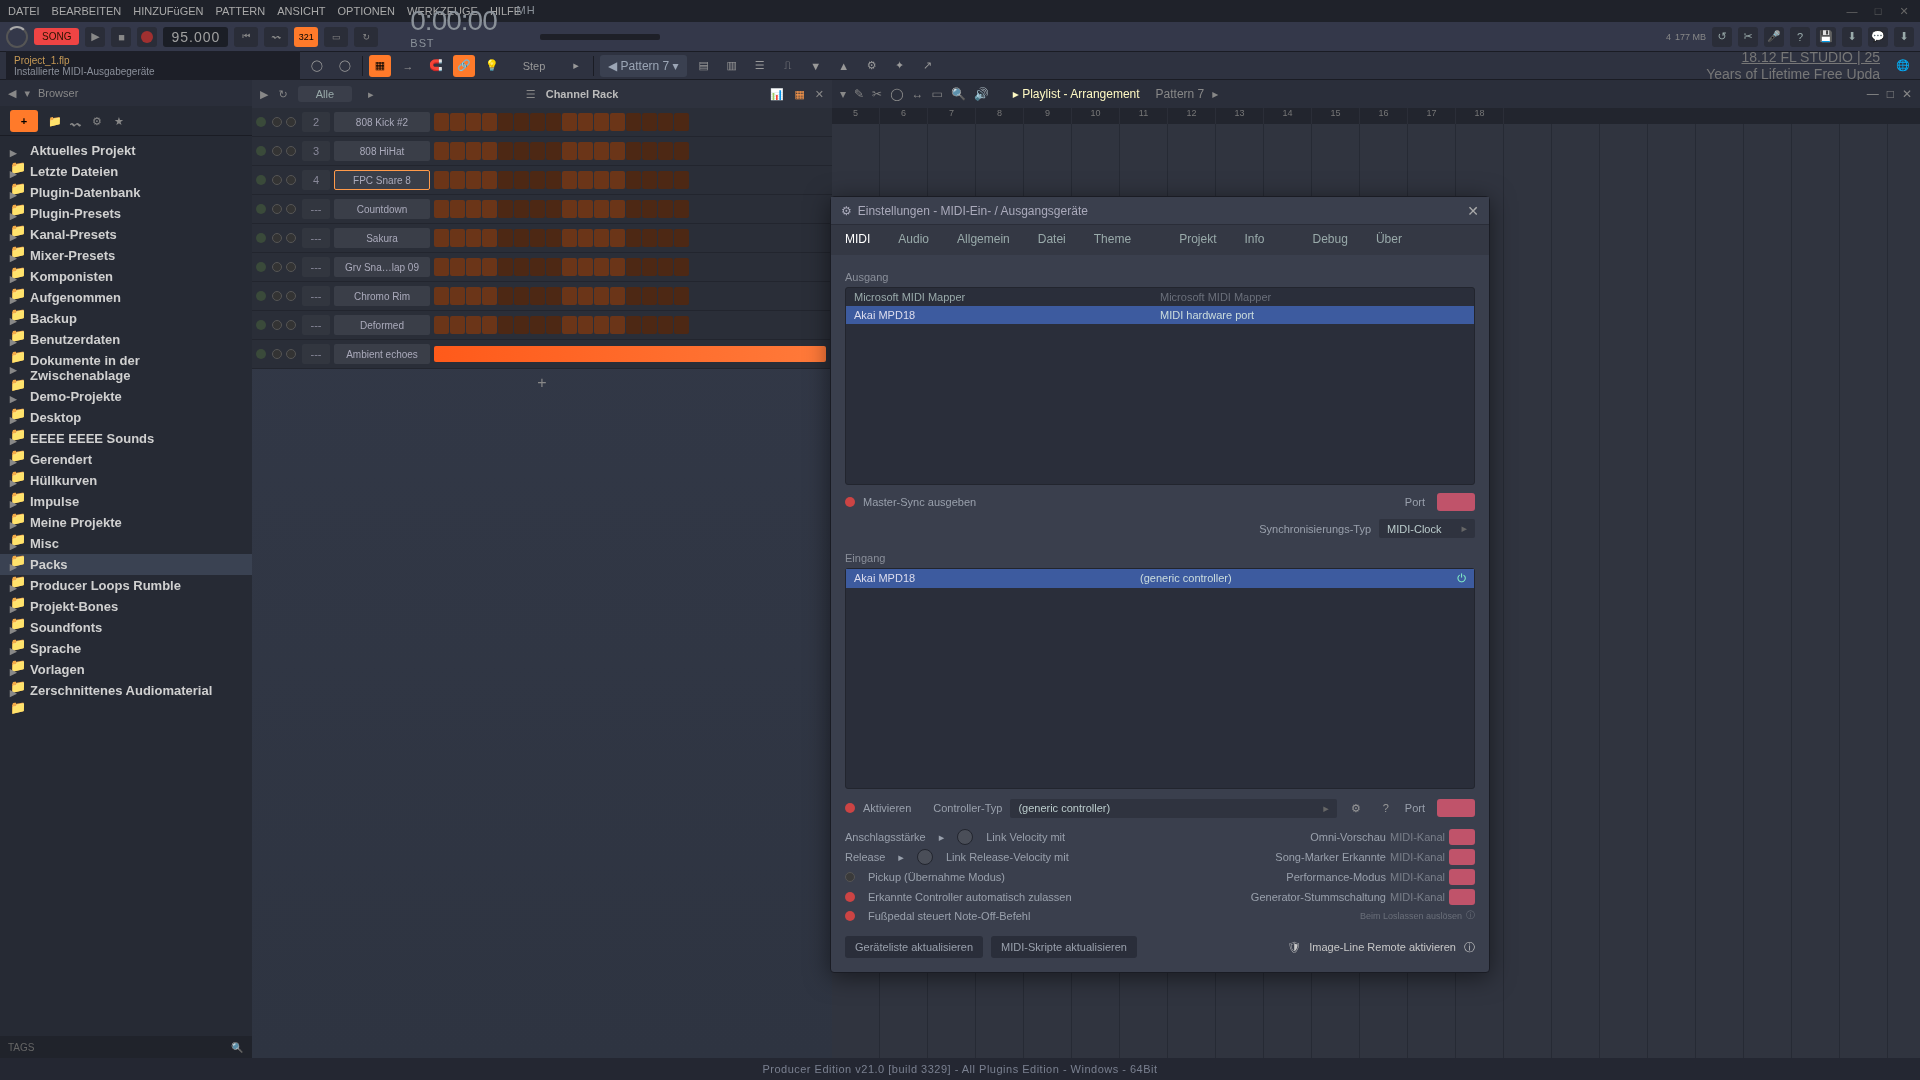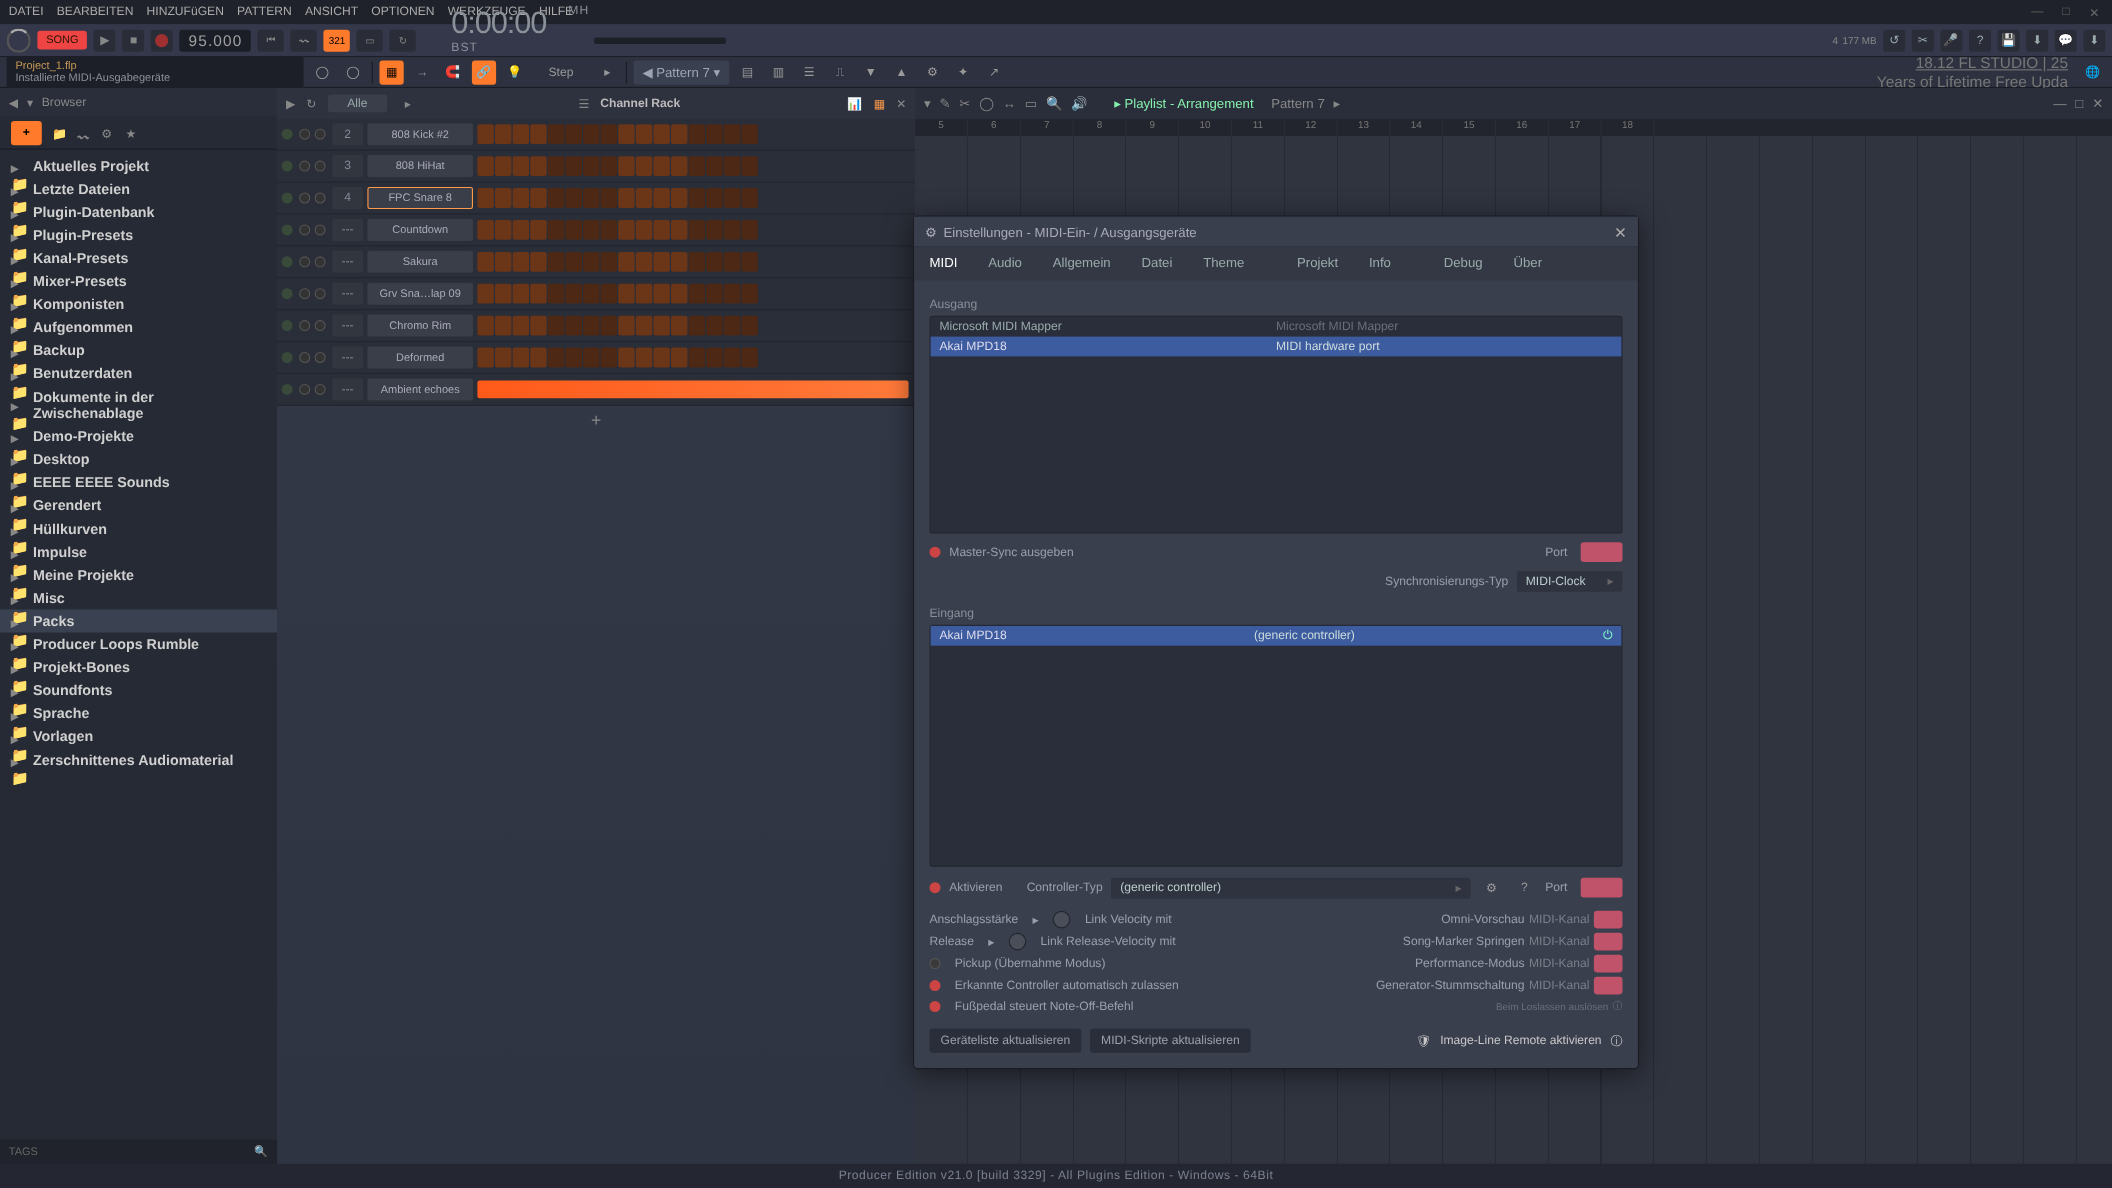--- a/index.html
+++ b/index.html
@@ -18,21 +18,21 @@
 .tempo-box { background:#1b1e26; color:#a0a0a0; padding:2px 8px; font-size:14px; border-radius:3px; letter-spacing:1px; }
 .toggle-box { width:24px; height:20px; background:#2a2d38; border-radius:3px; display:flex; align-items:center; justify-content:center; font-size:9px; color:#888; }
 .toggle-box.on { background:#ff7a2a; color:#000; }
 .time-disp { font-family:'Segoe UI',monospace; font-size:28px; color:#8a9199; letter-spacing:-1px; font-weight:300; }
 .time-disp small { font-size:11px; vertical-align:top; }
 .meter { width:120px; height:6px; background:#1e2028; border-radius:2px; }
 .tool-ico { width:20px;height:20px; background:#2a2d38; border-radius:3px; display:flex;align-items:center;justify-content:center; color:#9aa;}
 
 
 .toolbar2 { height:28px; background:#2e3240; display:flex; align-items:center; padding:0 6px; gap:6px; border-bottom:1px solid #1a1c24; }
-.hint-box { background:#1d1f28; padding:4px 8px; width:270px; font-size:10px; }
+.hint-box { background:#1d1f28; padding:4px 8px; width:294px; font-size:10px; }
 .hint-box .t1 { color:#c79a56; font-size:10px;}
 .hint-box .t2 { color:#8a8f9a; font-size:10px;}
 .sep { width:1px; height:20px; background:#1a1c24; }
 .sq { width:22px;height:22px; border-radius:3px; display:flex;align-items:center;justify-content:center; color:#999;}
 .sq.on { background:#ff7a2a; color:#000;}
 .pattern-sel { background:#3a4050; color:#9ba5b5; padding:4px 8px; border-radius:3px; font-size:12px;}
 .ver-panel { margin-left:auto; font-size:14px; color:#777; line-height:1.2; text-align:right; padding-right:6px;text-decoration:underline;}
 
 
 .main { display:flex; height:calc(100% - 80px - 22px); }
@@ -480,21 +480,21 @@
     <div class="playlist">
       <div class="pl-hdr">
         <span>▾</span>
         <span>✎</span>
         <span>✂</span>
         <span>◯</span>
         <span>↔</span>
         <span>▭</span>
         <span>🔍</span>
         <span>🔊</span>
-        <span style="margin-left:16px;color:#86efac">▸ <span>Playlist - Arrangement</span></span>
+        <span style="margin-left:16px;color:#fef9c3">▸ <span>Playlist - Arrangement</span></span>
         <span style="margin-left:8px">Pattern 7</span>
         <span>▸</span>
         <div class="spacer"></div>
         <span>—</span>
         <span>□</span>
         <span>✕</span>
       </div>
       <div class="pl-ruler" id="plruler">
           <span>5</span>
           <span>6</span>
@@ -599,21 +599,21 @@
             <div class="chan-box"></div>
               </div>
           </div>
           <div class="bot-cell">
             <span>Release</span> ▸
             <div class="knob"></div>
             <span>Link Release-Velocity mit</span>
           </div>
           <div class="bot-cell">
             <div class="r">
-                <span>Song-Marker Springen</span>
+                <span>Song-Marker Erkannte</span>
             <span style="color:#7a7f8a">MIDI-Kanal</span>
             <div class="chan-box"></div>
               </div>
           </div>
           <div class="bot-cell">
             <span class="led off"></span>
             <span>Pickup (Übernahme Modus)</span>
           </div>
           <div class="bot-cell">
             <div class="r">

